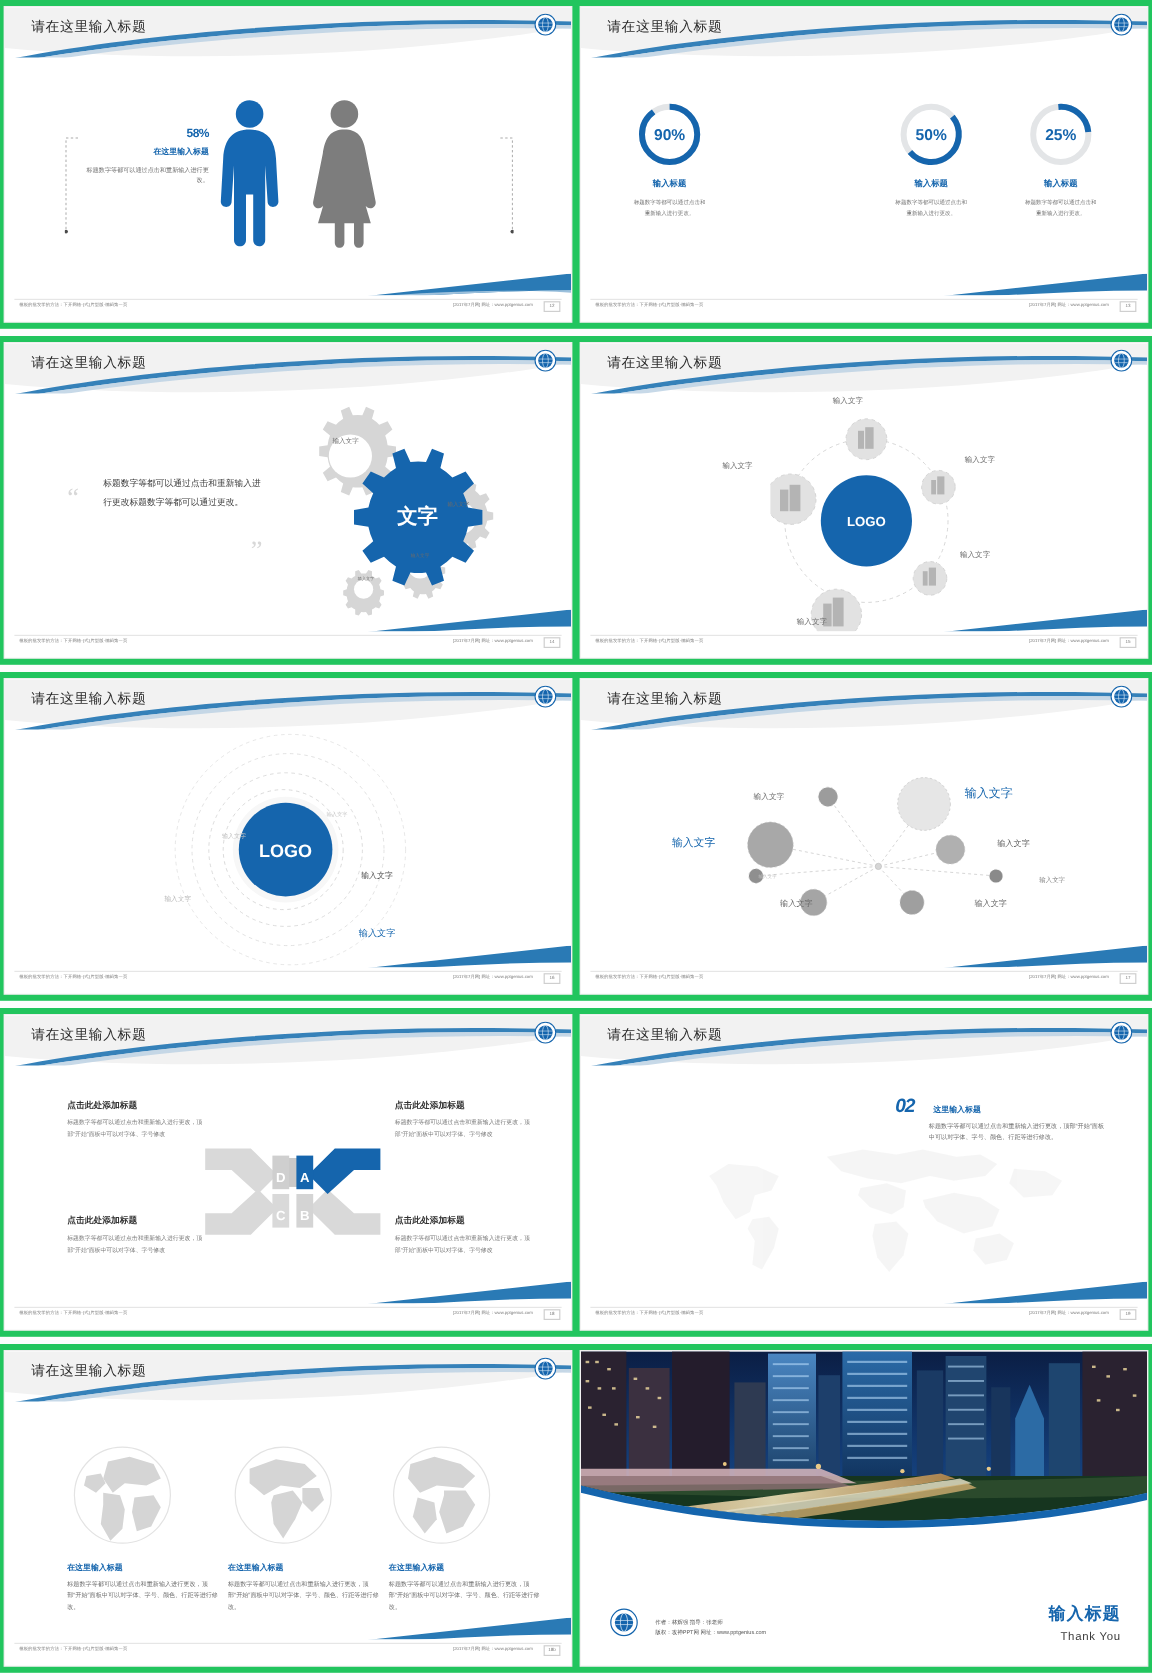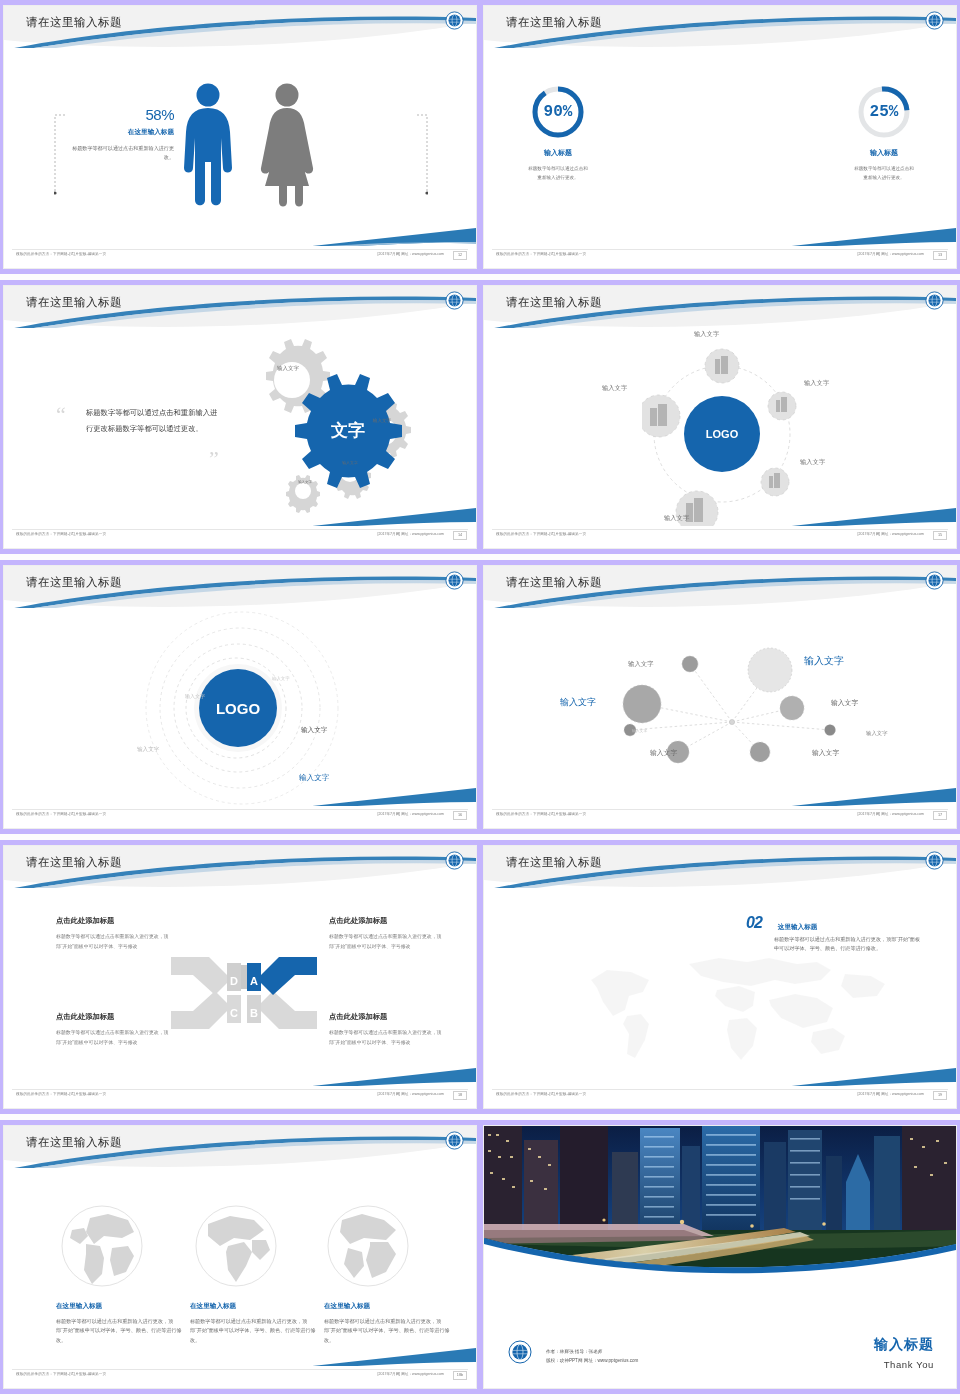--- a/index.html
+++ b/index.html
@@ -3,21 +3,21 @@
 <meta charset="utf-8">
 <style>
   * { box-sizing: border-box; margin:0; padding:0; }
   body {
     width: 960px; height: 1400px;
     background:#fdfdfd;
     font-family: "Liberation Sans", "DejaVu Sans", sans-serif;
     overflow:hidden;
   }
   .deck { display:grid; grid-template-columns: 480px 480px; grid-template-rows: repeat(5, 280px); width:960px; height:1400px; }
-  .slide { position:relative; width:480px; height:280px; background:#c4b5fd; overflow:hidden; }
+  .slide { position:relative; width:480px; height:280px; background:#22c55e; overflow:hidden; }
   .slide-inner { position:absolute; left:4px; top:6px; width:472px; height:262px; background:#fff; overflow:hidden;
                  box-shadow:0 0 0 1px #eeeeee; }
   .gap { position:absolute; left:0; bottom:0; width:480px; height:6px; background:#fdfdfd; }
 
   
   .hdr { position:absolute; left:0; top:0; width:472px; height:42px; overflow:hidden; }
   .hdr svg { position:absolute; left:0; top:0; }
   .hdr-title { position:absolute; left:22px; top:9px; font-size:11.5px; color:#2a2a2a; letter-spacing:.5px; font-weight:400;}
   .logo-badge { position:absolute; right:12px; top:5px; width:19px; height:19px; }
   .logo-badge svg { position:static; }
@@ -29,27 +29,27 @@
   .ftr-right { position:absolute; right:32px; top:6px; font-size:3.6px; color:#7a7a7a; white-space:nowrap; }
   .ftr-page { position:absolute; right:9px; top:4.5px; width:14px; height:9px; border:.6px solid #cfcfcf;
               font-size:3.8px; color:#7a7a7a; display:flex; align-items:center; justify-content:center; }
   .corner { position:absolute; right:0; bottom:18px; width:200px; height:22px; overflow:hidden; }
 
   
   .blu { color:#1565ad; }
   .gry { color:#808080; }
   .body-txt { font-size:5.1px; color:#6e6e6e; line-height:1.85; }
   .sub-h { font-size:6.6px; font-weight:bold; }
-  .pct { font-size:15px; font-weight:normal; letter-spacing:-.5px; }
+  .pct { font-size:10px; font-weight:bold; letter-spacing:-.5px; }
 
   
   .donut-col { position:absolute; top:78px; width:104px; text-align:center; }
   .donut-wrap { width:56px; height:56px; margin:0 auto; position:relative; }
   .donut-val { position:absolute; inset:0; display:flex; align-items:center; justify-content:center;
-               font-size:16px; font-weight:bold; color:#1565ad;font-family:Liberation Mono, monospace; }
+               font-size:13px; font-weight:bold; color:#1565ad; }
   .donut-lbl { margin-top:8px; font-size:7px; font-weight:bold; color:#1565ad; }
   .donut-desc { margin-top:7px; font-size:4.6px; color:#757575; line-height:1.9; padding:0 22px; }
 
   
   .quote { position:absolute; font-size:22px; color:#d8d8d8; font-family:"Liberation Serif", serif; line-height:1; }
 
   
   .lbl { position:absolute; font-size:6.3px; color:#6d6d6d; white-space:nowrap; }
 
   
@@ -156,20 +156,31 @@
             <circle cx="28" cy="28" r="23" fill="none" stroke="#e3e5e7" stroke-width="5"></circle>
             <circle cx="28" cy="28" r="23" fill="none" stroke="#1565ad" stroke-width="5" stroke-linecap="butt" stroke-dasharray="130.1 144.5" transform="rotate(-90 28 28)"></circle>
           </svg>
           <div class="donut-val">90%</div>
         </div>
         <div class="donut-lbl">输入标题</div>
         <div class="donut-desc">标题数字等都可以通过点击和重新输入进行更改。</div>
       </div>
 
 
+      <div class="donut-col" style="left:240px">
+        <div class="donut-wrap">
+          <svg width="56" height="56" viewBox="0 0 56 56">
+            <circle cx="28" cy="28" r="23" fill="none" stroke="#e3e5e7" stroke-width="5"></circle>
+            <circle cx="28" cy="28" r="23" fill="none" stroke="#1565ad" stroke-width="5" stroke-dasharray="72.3 202.3" transform="rotate(-40 28 28)"></circle>
+          </svg>
+          <div class="donut-val">50%</div>
+        </div>
+        <div class="donut-lbl">输入标题</div>
+        <div class="donut-desc">标题数字等都可以通过点击和重新输入进行更改。</div>
+      </div>
 
       <div class="donut-col" style="left:348px">
         <div class="donut-wrap">
           <svg width="56" height="56" viewBox="0 0 56 56">
             <circle cx="28" cy="28" r="23" fill="none" stroke="#e3e5e7" stroke-width="5"></circle>
             <circle cx="28" cy="28" r="23" fill="none" stroke="#1565ad" stroke-width="5" stroke-dasharray="36.1 238.5" transform="rotate(-95 28 28)"></circle>
           </svg>
           <div class="donut-val">25%</div>
         </div>
         <div class="donut-lbl">输入标题</div>
@@ -205,21 +216,21 @@
               <circle cx="9.5" cy="9.5" r="8.6" fill="#fff" stroke="#1565ad" stroke-width=".9"></circle>
               <circle cx="9.5" cy="9.5" r="6" fill="#1565ad"></circle>
               <ellipse cx="9.5" cy="9.5" rx="2.4" ry="6" fill="none" stroke="#cfe2f2" stroke-width=".6"></ellipse>
               <path d="M3.8 8.2h11.4M4.3 11.2h10.4" stroke="#cfe2f2" stroke-width=".5"></path>
             </svg>
         </div>
       </div>
 
       <div class="quote" style="left:52px;top:118px">“</div>
       <div class="quote" style="left:205px;top:162px">”</div>
-      <div style="position:absolute;left:82px;top:119px;width:132px;font-size:7.3px;color:#3d3d3d;line-height:2.15">标题数字等都可以通过点击和重新输入进行更改标题数字等都可以通过更改。</div>
+      <div style="position:absolute;left:82px;top:109px;width:132px;font-size:7.3px;color:#3d3d3d;line-height:2.15">标题数字等都可以通过点击和重新输入进行更改标题数字等都可以通过更改。</div>
 
       <svg style="position:absolute;left:218px;top:50px" width="210" height="180" viewBox="0 0 210 180">
         <g fill="#d6d6d6">
           <path d="M62,6 l7,-3 l3,7 a30,30 0 0 1 8,0 l3,-7 l7,3 l-2,7 a30,30 0 0 1 6,5 l7,-3 l4,7 l-6,5 a30,30 0 0 1 2,8 l7,1 v8 l-7,1 a30,30 0 0 1 -2,8 l6,5 l-4,7 l-7,-3 a30,30 0 0 1 -6,5 l2,7 l-7,3 l-3,-7 a30,30 0 0 1 -8,0 l-3,7 l-7,-3 l2,-7 a30,30 0 0 1 -6,-5 l-7,3 l-4,-7 l6,-5 a30,30 0 0 1 -2,-8 l-7,-1 v-8 l7,-1 a30,30 0 0 1 2,-8 l-6,-5 l4,-7 l7,3 a30,30 0 0 1 6,-5 Z"></path>
           <circle cx="70" cy="44" r="18" fill="#ffffff"></circle>
         </g>
         <g fill="#d6d6d6">
           <path d="M155,68 l5,-2 l2,5 a22,22 0 0 1 6,0 l2,-5 l5,2 l-1,5 a22,22 0 0 1 4,4 l5,-2 l3,5 l-4,4 a22,22 0 0 1 2,6 l5,1 v6 l-5,1 a22,22 0 0 1 -2,6 l4,4 l-3,5 l-5,-2 a22,22 0 0 1 -4,4 l1,5 l-5,2 l-2,-5 a22,22 0 0 1 -6,0 l-2,5 l-5,-2 l1,-5 a22,22 0 0 1 -4,-4 l-5,2 l-3,-5 l4,-4 a22,22 0 0 1 -2,-6 l-5,-1 v-6 l5,-1 a22,22 0 0 1 2,-6 l-4,-4 l3,-5 l5,2 a22,22 0 0 1 4,-4 Z"></path>
           <circle cx="162" cy="96" r="13" fill="#ffffff"></circle>
         </g>
@@ -535,21 +546,21 @@
           <path d="M120,18 l30,-6 l28,4 l22,-4 l28,6 l20,-2 l14,8 l-10,10 l-26,4 l-20,-4 l-24,6 l-28,-4 l-22,-6 Z"></path>
           <path d="M148,44 l22,-4 l16,6 l-2,14 l-10,6 l-18,-6 l-10,-10 Z"></path>
           <path d="M160,74 l18,-2 l10,10 l-4,18 l-12,14 l-10,-12 l-4,-18 Z"></path>
           <path d="M200,54 l26,-6 l22,4 l16,10 l-6,14 l-24,6 l-22,-10 l-10,-12 Z"></path>
           <path d="M244,86 l20,-4 l12,8 l-6,14 l-18,4 l-10,-12 Z"></path>
           <path d="M276,28 l26,2 l14,8 l-8,12 l-24,2 l-12,-12 Z"></path>
         </g>
       </svg>
 
       <div style="position:absolute;left:262px;top:68px;width:180px">
-        <div style="display:flex;align-items:flex-end;gap:16px">
+        <div style="display:flex;align-items:center;gap:16px">
           <div class="num">02</div>
           <div style="padding-top:5px">
             <div class="sub-h blu">这里输入标题</div>
           </div>
         </div>
         <div class="body-txt" style="margin-top:3px;margin-left:28px;width:150px">标题数字等都可以通过点击和重新输入进行更改，顶部“开始”面板中可以对字体、字号、颜色、行距等进行修改。</div>
       </div>
 
       <div class="corner">
         <svg width="200" height="22" viewBox="0 0 200 22">

